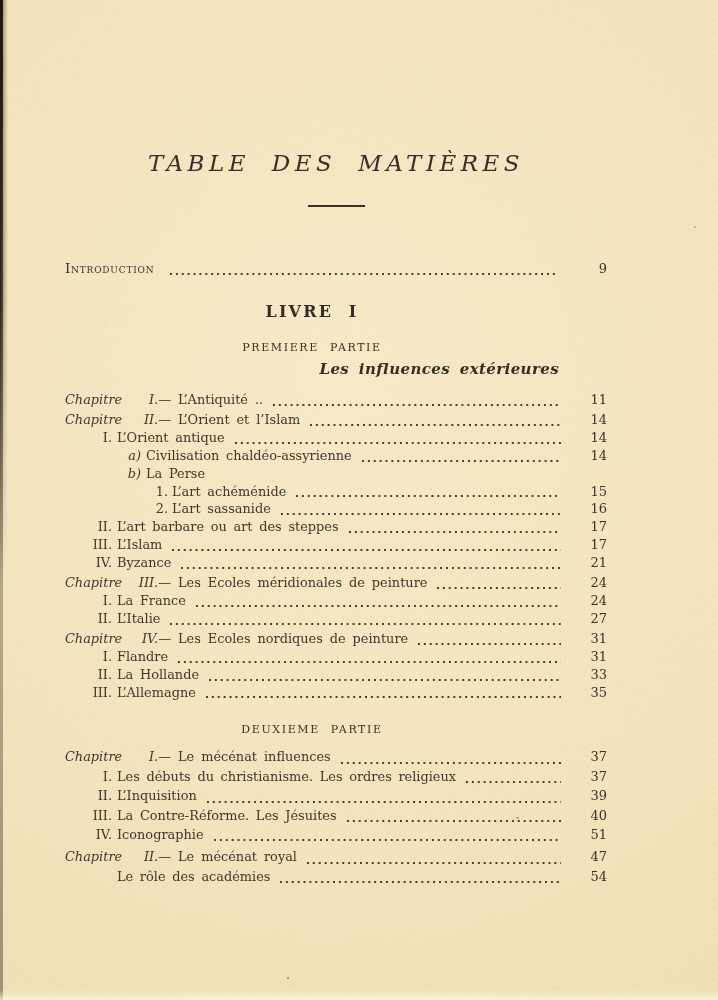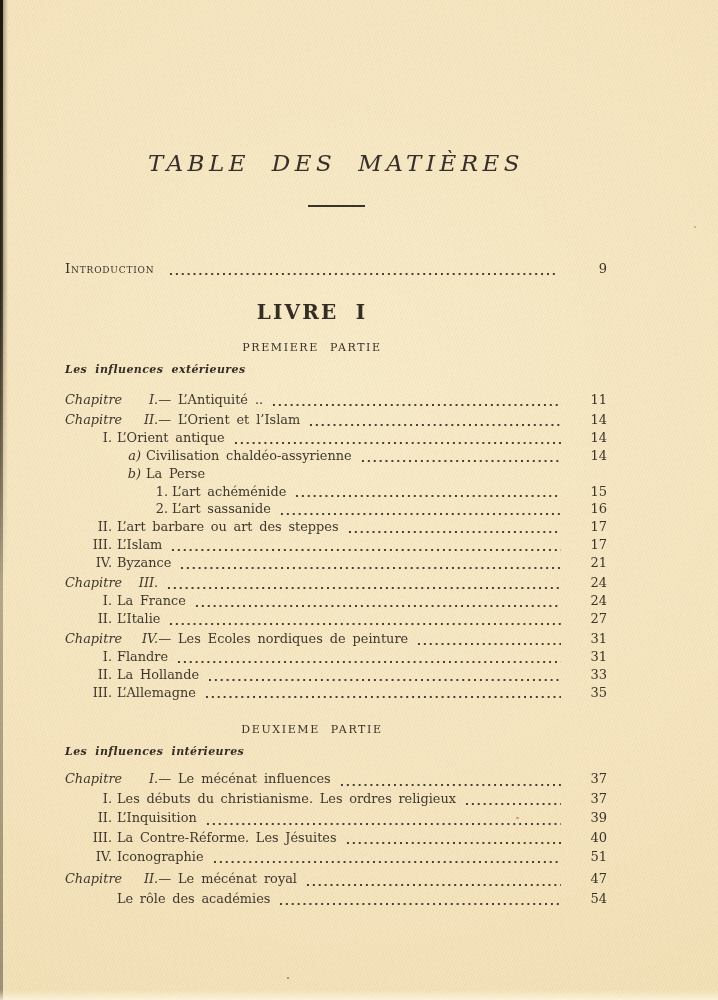--- a/index.html
+++ b/index.html
@@ -69,29 +69,29 @@
 
   .leader{
     flex:1 1 auto;min-width:12px;height:4px;align-self:flex-end;
     margin:0 10px 2px 8px;
     background-image:radial-gradient(circle, rgba(62,53,41,0.95) 1.05px, rgba(62,53,41,0) 1.5px);
     background-size:5.9px 4px;background-repeat:repeat-x;background-position:0 100%;
   }
   .pnum{flex:none;width:36px;text-align:right;font-size:13px;color:#3a332a;}
 
   .book-heading{
-    margin:25px 48px 0 0;text-align:center;font-size:20px;font-weight:bold;
+    margin:25px 48px 0 0;text-align:center;font-size:16px;font-weight:bold;
     letter-spacing:2.2px;word-spacing:8px;line-height:18px;color:#332d24;
   }
   .part-heading{
     margin:18px 48px 0 0;text-align:center;font-size:11px;font-weight:normal;
     letter-spacing:1.6px;word-spacing:6px;line-height:17px;color:#383128;
   }
   .part-sub{
-    margin:5px 48px 0 0;text-align:left;font-size:11px;font-weight:bold;font-style:italic;
+    margin:5px 48px 0 0;text-align:right;font-size:15px;font-weight:bold;font-style:italic;
     letter-spacing:0.4px;word-spacing:4px;line-height:17px;color:#332d24;
   }
   .rows{margin-top:13px;}
   .rows-p2{margin-top:9px;}
   .part2-heading{margin-top:20px;}
 </style>
 </head>
 <body>
 
 <div class="paper">
@@ -174,20 +174,21 @@
           </div>
           <div class="row">
             <span class="num n1">IV.</span>
             <span class="rtitle">Byzance</span>
             <span class="leader"></span>
             <span class="pnum">21</span>
           </div>
           <div class="row chapter">
             <span class="it chword">Chapitre</span>
             <span class="it chnum">III.</span>
+            <span class="rtitle">— Les Ecoles méridionales de peinture</span>
             <span class="leader"></span>
             <span class="pnum">24</span>
           </div>
           <div class="row">
             <span class="num n1">I.</span>
             <span class="rtitle">La France</span>
             <span class="leader"></span>
             <span class="pnum">24</span>
           </div>
           <div class="row">
@@ -219,21 +220,20 @@
             <span class="num n1">III.</span>
             <span class="rtitle">L’Allemagne</span>
             <span class="leader"></span>
             <span class="pnum">35</span>
           </div>
         </div>
     </section>
 
     <section>
       <h3 class="part-heading part2-heading">DEUXIEME PARTIE</h3>
-      <h4 class="part-sub">Les influences intérieures</h4>
       <div class="rows rows-p2">
           <div class="row chapter">
             <span class="it chword">Chapitre</span>
             <span class="it chnum">I.</span>
             <span class="rtitle">— Le mécénat influences</span>
             <span class="leader"></span>
             <span class="pnum">37</span>
           </div>
           <div class="row">
             <span class="num n1">I.</span>

